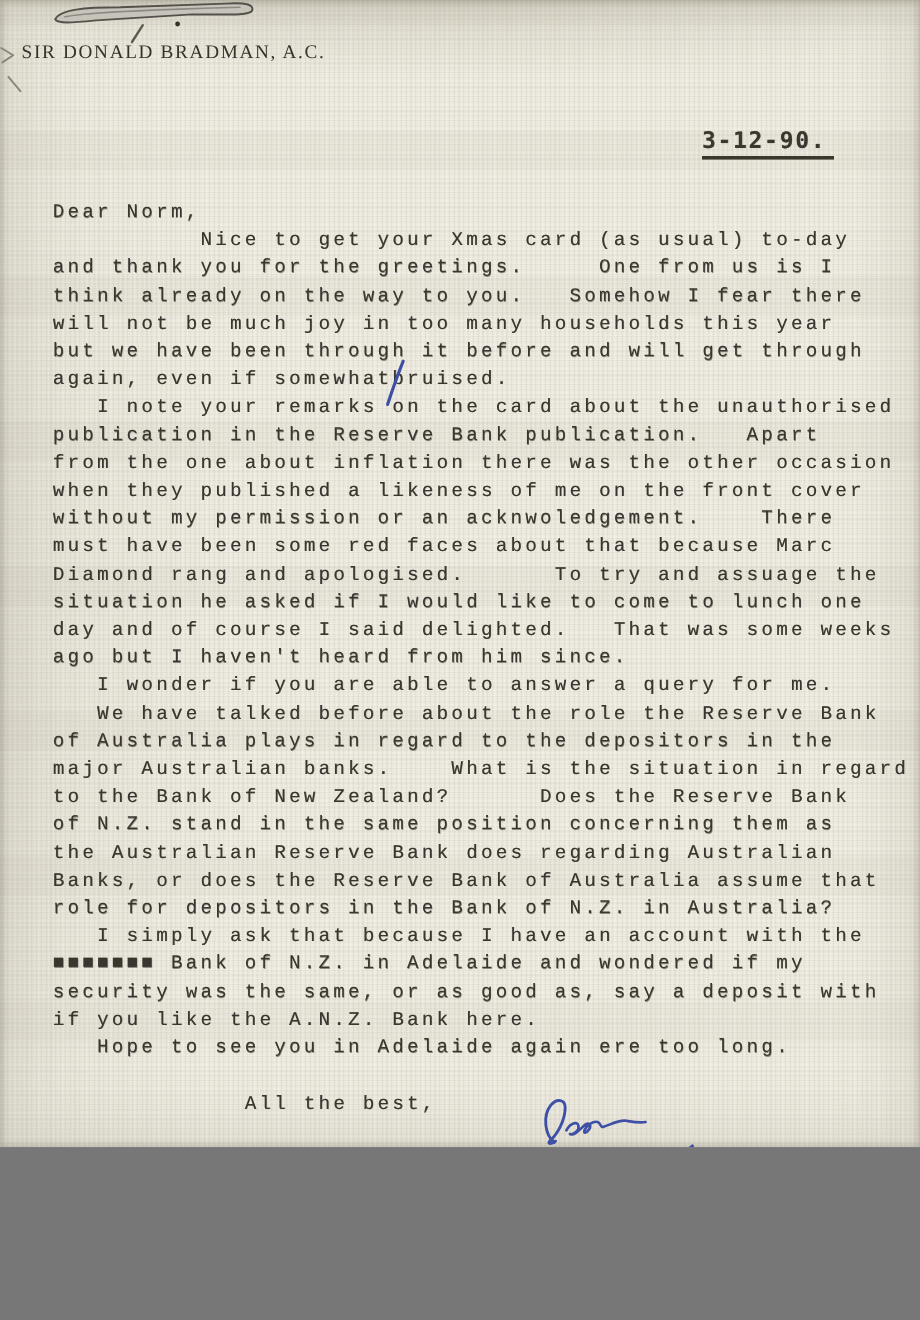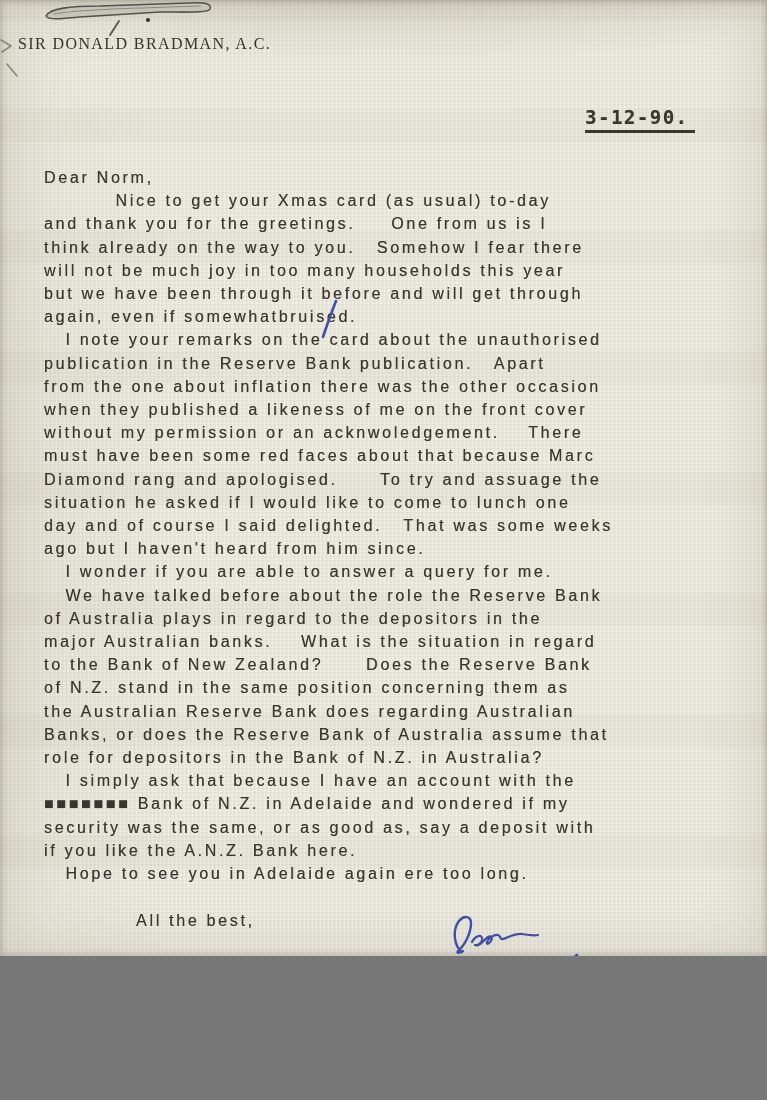--- a/index.html
+++ b/index.html
@@ -32,21 +32,21 @@
     position:absolute;left:558px;top:106px;
     font-family:"DejaVu Sans Mono", monospace;
     font-weight:bold;font-size:19px;letter-spacing:1.5px;color:#3a372f;
     border-bottom:3px solid #3a372f;
     padding:0 6px 2px 0;
     text-shadow:0.4px 0.4px 0.6px rgba(58,54,47,.5);
     margin-left:27px;
   }
   .body-text{
     position:absolute;left:44px;top:166px;margin:0;
-    font-family:Liberation Sans, sans-serif;
+    font-family:Liberation Mono, monospace;
     font-size:16px;line-height:23.2px;letter-spacing:2.7px;
     color:#3a362f;white-space:pre;
     text-shadow:0.35px 0.35px 0.55px rgba(58,54,47,.55);
   }
   .ink-svg{position:absolute;}
   .ink-svg path, .ink-svg line{fill:none;stroke:#3d50a6;stroke-linecap:round;stroke-linejoin:round;}
   .pencil path{stroke:#8a867c !important;}
 </style>
 </head>
 <body>

